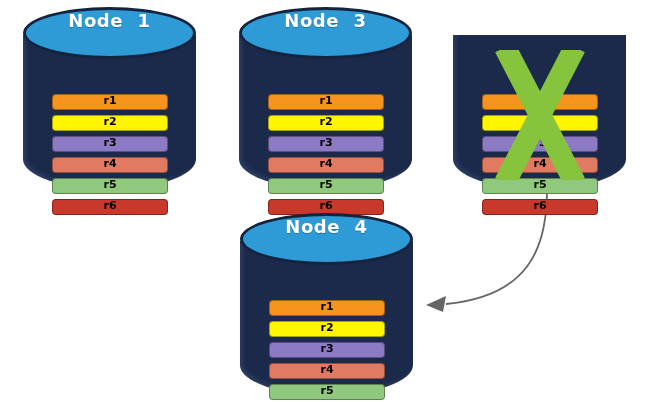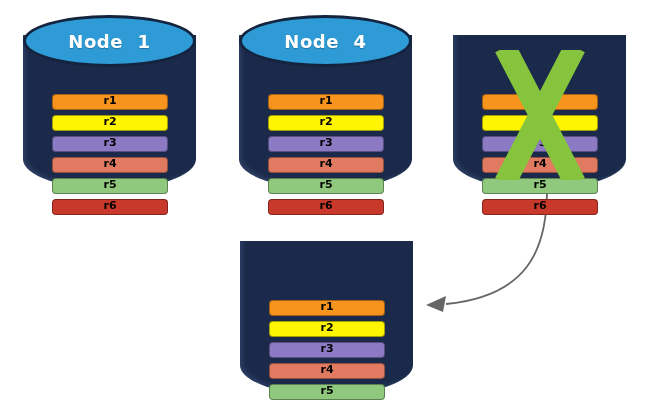--- a/index.html
+++ b/index.html
@@ -11,26 +11,26 @@
   .pos-node-3 { left:453px; top:7px;  }
   .pos-node-4 { left:240px; top:213px; }
 
   .cyl-body {
     position:absolute; left:0; right:0; top:28px; bottom:0;
     background:var(--cyl-body,#1B2A4A);
     border-radius:0 0 50% 50% / 0 0 30px 30px;
     box-shadow:inset 3px -2px 4px rgba(90,120,170,0.25);
   }
   .cyl-top {
-    position:absolute; left:0; right:0; top:8px; height:52px;
+    position:absolute; left:0; right:0; top:0; height:52px;
     background:var(--cyl-top,#2E9BD6);
     border:3px solid var(--cyl-border,#14243F);
     border-radius:50%;
     box-sizing:border-box;
-    display:flex; align-items:center; justify-content:center;
+    display:flex; align-items:flex-start; justify-content:center;
   }
   .node-title {
     color:#ffffff; font-weight:bold; font-size:18px;
     word-spacing:8px; letter-spacing:0.5px;
     text-shadow:0 1px 1px rgba(0,0,0,0.25);
   }
   .bars { position:absolute; left:29px; right:28px; top:59px; }
   .bar {
     height:16px; margin-bottom:5px;
     border:1px solid rgba(0,0,0,0.35);
@@ -72,21 +72,21 @@
         <div class="bars">
           <div class="bar" style="background: rgb(247, 148, 30);">r1</div>
           <div class="bar" style="background: rgb(255, 245, 0);">r2</div>
           <div class="bar" style="background: rgb(140, 122, 196);">r3</div>
           <div class="bar" style="background: rgb(224, 123, 98);">r4</div>
           <div class="bar" style="background: rgb(144, 200, 126);">r5</div>
           <div class="bar" style="background: rgb(201, 57, 43);">r6</div>
         </div>
       </div>
       <div class="cyl-top">
-        <span class="node-title">Node 4</span>
+        <span class="node-title">Node 3</span>
       </div>
     </div>
     <div class="node pos-node-3">
       <div class="cyl-body">
         <div class="bars">
           <div class="bar" style="background: rgb(247, 148, 30);">r1</div>
           <div class="bar" style="background: rgb(255, 245, 0);">r2</div>
           <div class="bar" style="background: rgb(140, 122, 196);">r3</div>
           <div class="bar" style="background: rgb(224, 123, 98);">r4</div>
           <div class="bar" style="background: rgb(144, 200, 126);">r5</div>
@@ -102,14 +102,17 @@
       <div class="cyl-body">
         <div class="bars">
           <div class="bar" style="background: rgb(247, 148, 30);">r1</div>
           <div class="bar" style="background: rgb(255, 245, 0);">r2</div>
           <div class="bar" style="background: rgb(140, 122, 196);">r3</div>
           <div class="bar" style="background: rgb(224, 123, 98);">r4</div>
           <div class="bar" style="background: rgb(144, 200, 126);">r5</div>
           <div class="bar" style="background: rgb(201, 57, 43);">r6</div>
         </div>
       </div>
+      <div class="cyl-top">
+        <span class="node-title">Node 4</span>
+      </div>
     </div>
   </div>
 
 </body></html>

